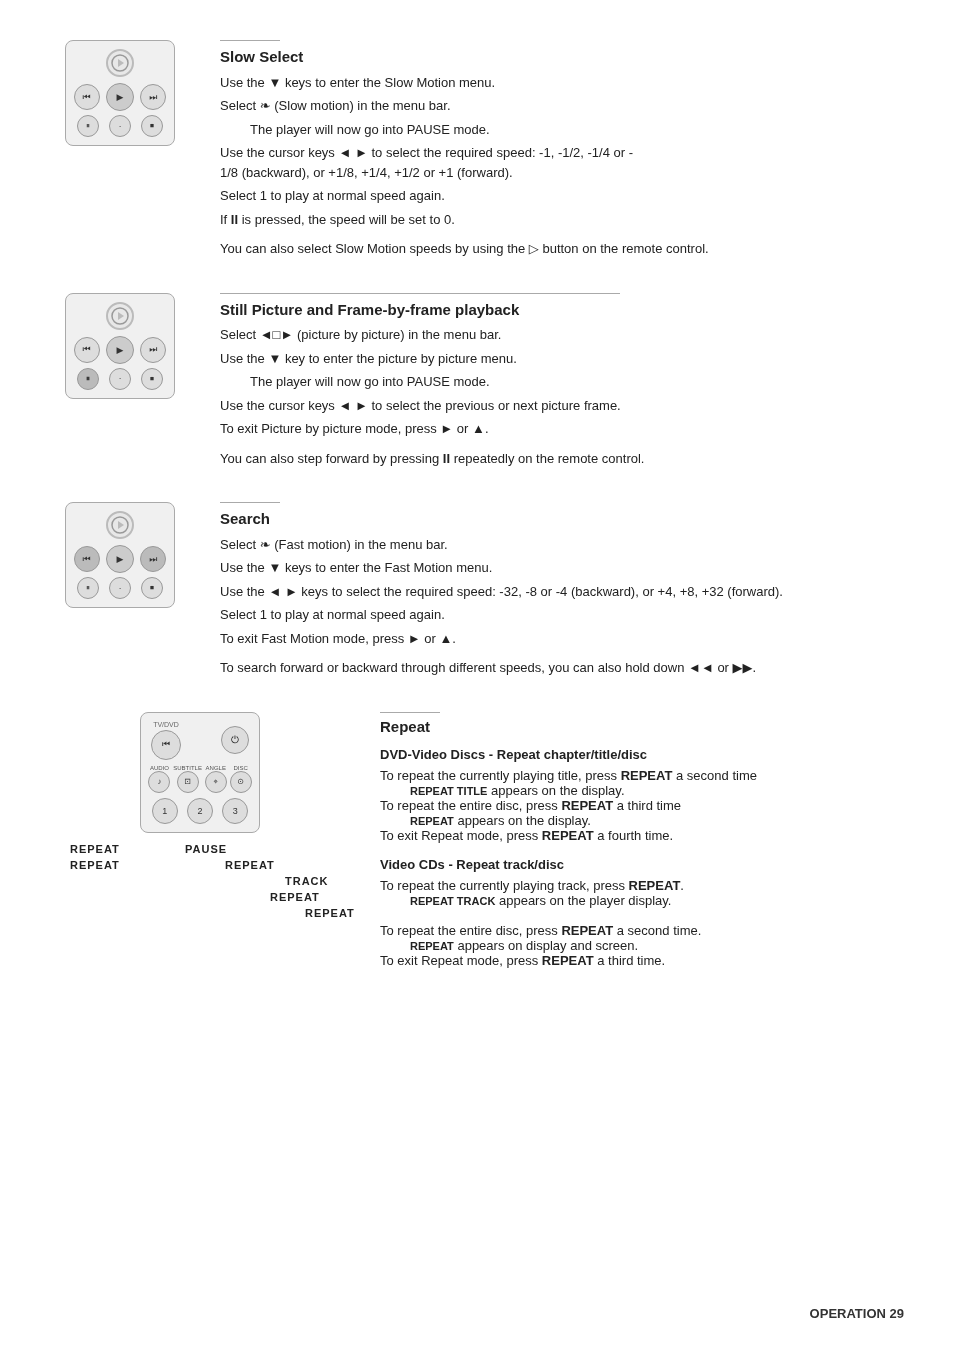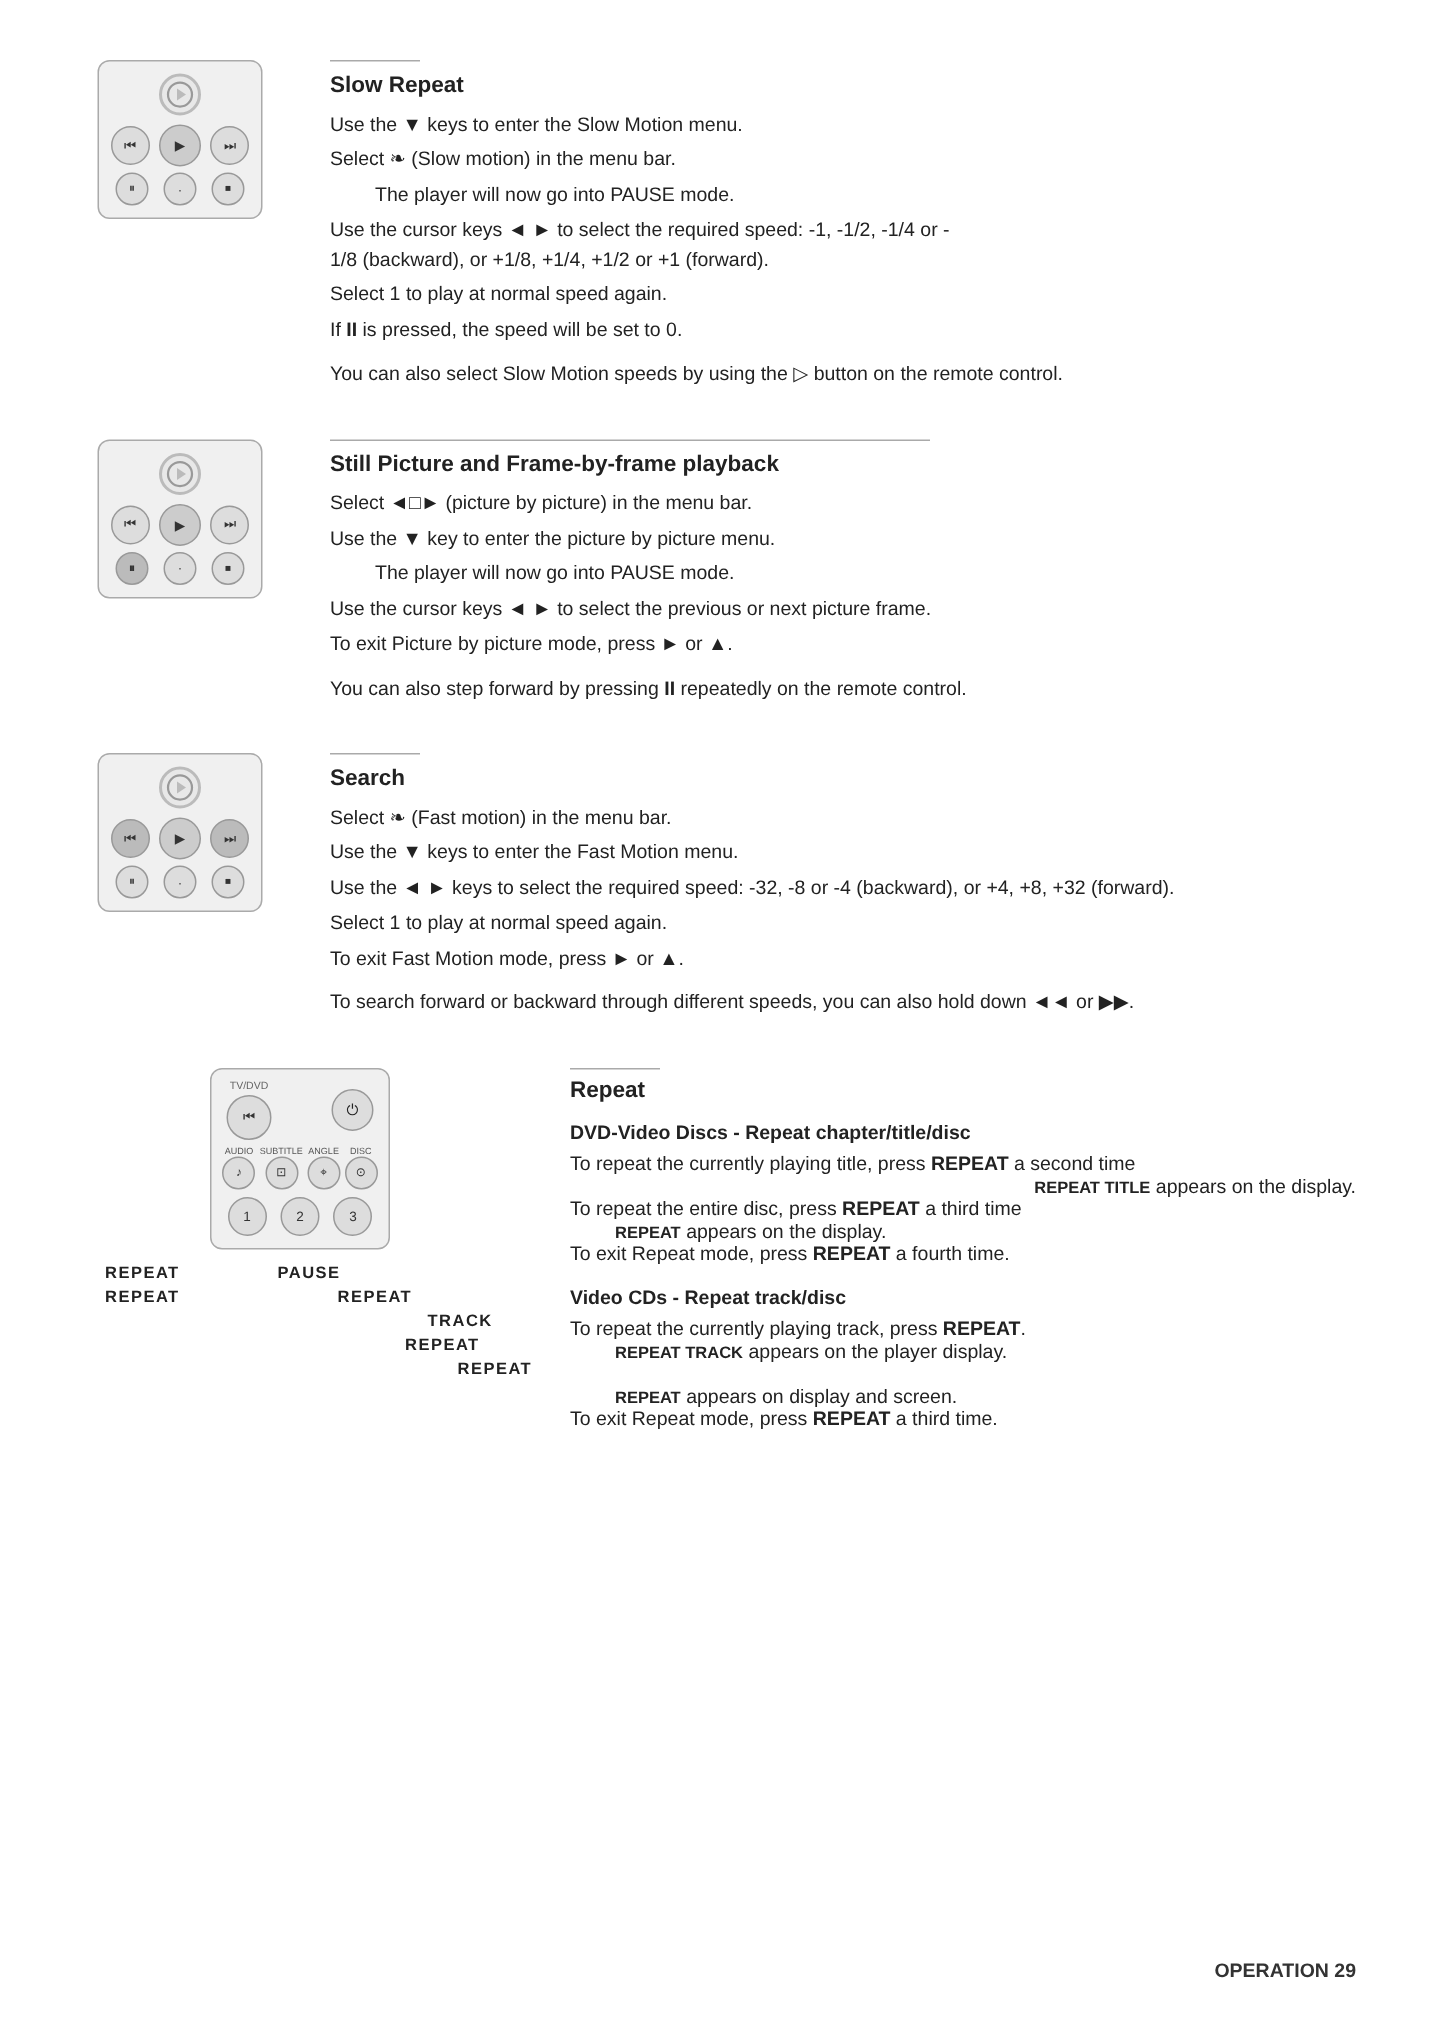--- a/index.html
+++ b/index.html
@@ -292,21 +292,21 @@
         </div>
         <div class="remote-bottom-row">
           <div class="remote-small-btn">⏸</div>
           <div class="remote-small-btn">·</div>
           <div class="remote-small-btn">⏹</div>
         </div>
       </div>
     </div>
     <div class="text-col">
       <span class="inner-divider"></span>
-      <p class="section-title">Slow Repeat</p>
+      <p class="section-title">Slow Select</p>
       <p>Use the ▼ keys to enter the Slow Motion menu.</p>
       <p>Select ❧ (Slow motion) in the menu bar.</p>
       <p style="margin-left:30px;">The player will now go into PAUSE mode.</p>
       <p>Use the cursor keys ◄ ► to select the required speed: -1, -1/2, -1/4 or -<br>1/8 (backward), or +1/8, +1/4, +1/2 or +1 (forward).</p>
       <p>Select 1 to play at normal speed again.</p>
       <p>If <span class="bold">II</span> is pressed, the speed will be set to 0.</p>
       <p class="note-para">You can also select Slow Motion speeds by using the ▷ button on the remote control.</p>
     </div>
   </div>
 
@@ -432,30 +432,31 @@
         </div>
       </div>
 
       <div class="repeat-right">
         <span class="inner-divider"></span>
         <p class="section-title">Repeat</p>
 
         <p class="sub-section-title">DVD-Video Discs - Repeat chapter/title/disc</p>
 
         <p>To repeat the currently playing title, press <span class="bold">REPEAT</span> a second time</p>
-        <p style="margin-left:30px;text-align:right;"><span class="small-caps-text">REPEAT TITLE</span> appears on the display.</p>
+        <p style="margin-left:30px;"><span class="small-caps-text">REPEAT TITLE</span> appears on the display.</p>
         <p>To repeat the entire disc, press <span class="bold">REPEAT</span> a third time</p>
         <p style="margin-left:30px;"><span class="small-caps-text">REPEAT</span> appears on the display.</p>
         <p>To exit Repeat mode, press <span class="bold">REPEAT</span> a fourth time.</p>
 
         <p class="sub-section-title" style="margin-top:14px;">Video CDs - Repeat track/disc</p>
 
         <p>To repeat the currently playing track, press <span class="bold">REPEAT</span>.</p>
         <p style="margin-left:30px;"><span class="small-caps-text">REPEAT TRACK</span> appears on the player display.</p>
         <p>&nbsp;</p>
+        <p>To repeat the entire disc, press <span class="bold">REPEAT</span> a second time.</p>
         <p style="margin-left:30px;"><span class="small-caps-text">REPEAT</span> appears on display and screen.</p>
         <p>To exit Repeat mode, press <span class="bold">REPEAT</span> a third time.</p>
       </div>
     </div>
   </div>
 
   <div class="page-footer">
     <span>OPERATION 29</span>
   </div>
 

